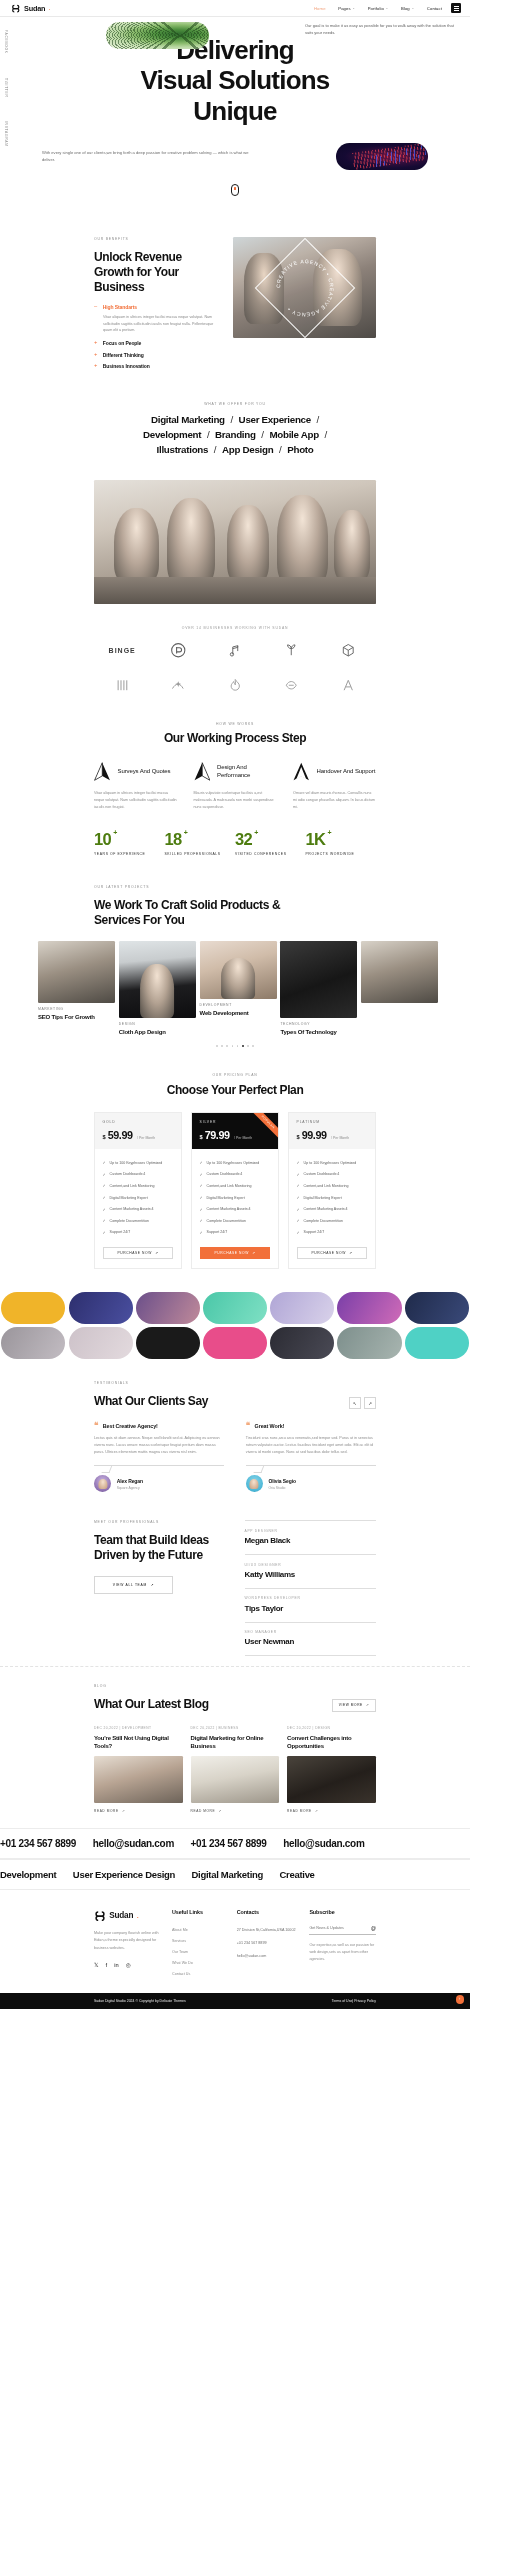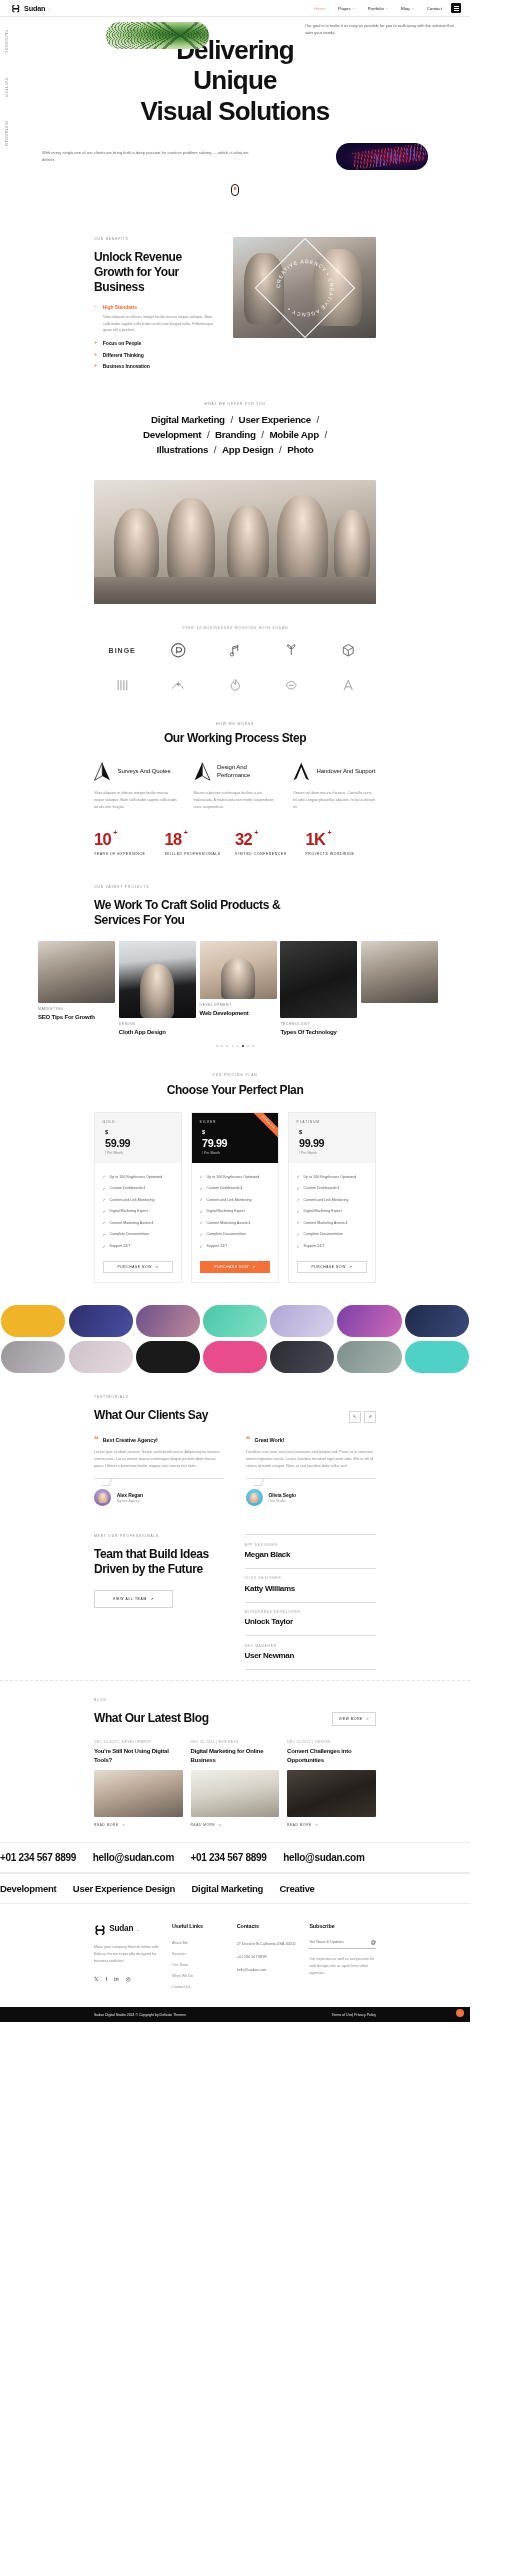--- a/index.html
+++ b/index.html
@@ -188,21 +188,21 @@
   
   .process { padding: 16.5px 0 6.3px; text-align: center; }
   .h2-center { font-size: 12px; font-weight: 700; letter-spacing: -0.4px; margin-top: 5.7px; }
   .proc-grid { display: grid; grid-template-columns: repeat(3, 1fr); gap: 0 16.5px; margin: 16.5px 94px 0; text-align: left; }
   .proc-head { display: flex; align-items: center; gap: 7px; }
   .proc-icon { width: 16.5px; height: 19px; flex: 0 0 auto; }
   .proc-title { font-size: 6px; line-height: 1.35; font-weight: 400; letter-spacing: -0.1px; }
   .proc-body { font-size: 3.7px; line-height: 1.9; color: #8a8a8a; margin-top: 9px; }
 
   .stats { display: grid; grid-template-columns: repeat(4, 1fr); margin: 19px 94px 0; text-align: left; }
-  .stat-num { font-size: 16.5px; font-weight: 700; color: #b91c1c; letter-spacing: -0.6px; position: relative; display: inline-block; }
+  .stat-num { font-size: 16.5px; font-weight: 700; color: #4d7c0f; letter-spacing: -0.6px; position: relative; display: inline-block; }
   .stat-num sup { font-size: 7px; position: absolute; top: -1.3px; right: -5.7px; }
   .stat-lbl { font-size: 3.4px; letter-spacing: 0.6px; color: #2a2a2a; margin-top: 3.2px; }
 
   
   .portfolio { padding: 23px 0 7.6px; }
   .pf-head { margin: 0 94px; }
   .pf-strip { margin-top: 12.7px; display: flex; gap: 3.8px; padding-left: 38px; overflow: hidden; }
   .pf-card { flex: 0 0 auto; width: 77px; }
   .pf-thumb { border-radius: 1.3px; overflow: hidden; position: relative; }
   .pf-meta { padding-top: 4.4px; }
@@ -223,21 +223,21 @@
   }
 
   
   .pricing { padding: 19px 0 6.3px; text-align: center; }
   .price-grid { display: grid; grid-template-columns: repeat(3,1fr); gap: 9px; margin: 15px 94px 0; text-align: left; }
   .price-card { border: 0.6px solid #ececec; background: #fff; position: relative; overflow: hidden; }
   .price-top { background: #f5f5f5; padding: 7px 7.6px 8.2px; }
   .price-card.featured .price-top { background: #0c0c0c; color: #fff; }
   .price-tier { font-size: 3.4px; letter-spacing: 0.8px; color: #6e6e6e; text-transform: uppercase; }
   .price-card.featured .price-tier { color: #d8d8d8; }
-  .price-amt { display: flex; align-items: baseline; gap: 1.9px; margin-top: 5px; flex-direction: column; }
+  .price-amt { display: flex; align-items: baseline; gap: 1.9px; margin-top: 5px; }
   .price-cur { font-size: 5.7px; font-weight: 700; }
   .price-val { font-size: 10.8px; font-weight: 700; letter-spacing: -0.4px; }
   .price-per { font-size: 3.5px; color: #8c8c8c; margin-left: 2.5px; }
   .price-card.featured .price-per { color: #bdbdbd; }
   .pop-ribbon {
     position: absolute; right: -12.7px; top: 6.3px; width: 46px; padding: 1.3px 0;
     background: #f2703a; color: #fff; font-size: 2.9px; letter-spacing: 0.5px;
     text-align: center; transform: rotate(45deg);
   }
   .price-feats { padding: 7.6px 7.6px 2.5px; }
@@ -406,22 +406,22 @@
     <span>FACEBOOK</span>
     <span>TWITTER</span>
     <span>INSTAGRAM</span>
   </div>
 
   <div class="hero">
     <div class="hero-blob"></div>
     <div class="hero-topcopy">Our goal is to make it as easy as possible for you to walk away with the solution that suits your needs.</div>
     <div class="hero-h1">
       <div>Delivering</div>
+      <div>Visual Solutions</div>
       <div>Unique</div>
-      <div>Visual Solutions</div>
     </div>
     <div class="hero-sub-row">
       <div class="hero-sub">With every single one of our clients,we bring forth a deep passion for creative problem solving — which is what we deliver.</div>
       <div class="hero-pill"></div>
     </div>
     <div class="scroll-dot">
         <i></i>
       </div>
   </div>
 
@@ -908,21 +908,21 @@
       <div class="member">
         <div class="member-role">APP DESIGNER</div>
         <div class="member-name">Megan Black</div>
       </div>
       <div class="member">
         <div class="member-role">UI/UX DESIGNER</div>
         <div class="member-name">Katty Williams</div>
       </div>
       <div class="member">
         <div class="member-role">WORDPRESS DEVELOPER</div>
-        <div class="member-name">Unlock Taylor</div>
+        <div class="member-name">Tips Taylor</div>
       </div>
       <div class="member">
         <div class="member-role">SEO MANAGER</div>
         <div class="member-name">User Newman</div>
       </div>
     </div>
   </div>
 
   <div class="blog">
     <div class="blog-top">

